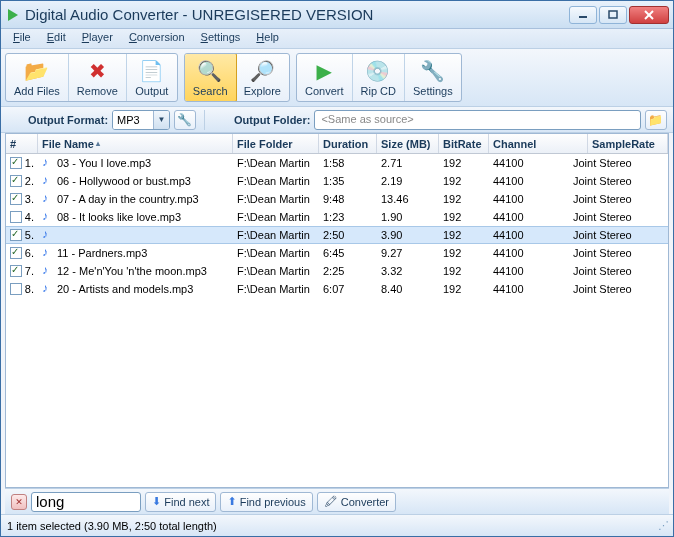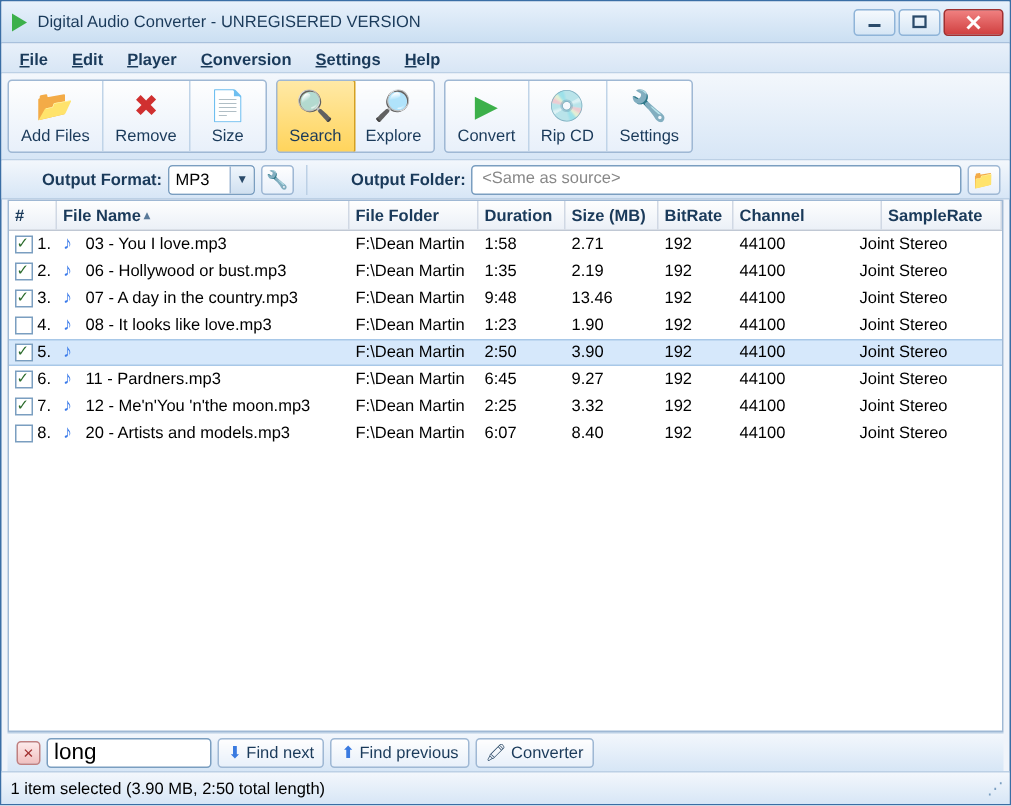--- a/index.html
+++ b/index.html
@@ -1,27 +1,27 @@
 <!DOCTYPE html>
 <html><head>
 <meta charset="utf-8">
 <style>
 * { box-sizing: border-box; margin: 0; padding: 0; }
 body { font-family: Tahoma, Arial, sans-serif; font-size: 11px; background: #fff; overflow: hidden; }
 .window { width: 674px; height: 537px; border: 1px solid #3a6ea5; background: #f0f4fa; display: flex; flex-direction: column; }
 .titlebar { height: 28px; background: linear-gradient(#e8f1fb, #cbdff2); display: flex; align-items: center; padding: 0 4px; border-bottom: 1px solid #a8c0dc; }
 .titlebar .app-icon { width: 16px; height: 16px; margin-right: 4px; position: relative; }
 .titlebar .app-icon::before { content: ''; position: absolute; width: 0; height: 0; border-left: 10px solid #3cb04a; border-top: 6px solid transparent; border-bottom: 6px solid transparent; left: 3px; top: 2px; }
-.titlebar .title-text { flex: 1; color: #1a3a5a; font-size: 11px; }
+.titlebar .title-text { flex: 1; color: #1a3a5a; font-size: 15px; }
 .winbtns { display: flex; gap: 2px; }
 .winbtn { width: 28px; height: 18px; border: 1px solid #8fb4d8; border-radius: 3px; background: linear-gradient(#f5f9fd, #d6e6f5); display: flex; align-items: center; justify-content: center; font-size: 10px; color: #2a4a6a; cursor: pointer; }
 .winbtn.close { background: linear-gradient(#f08080, #d04040); color: #fff; border-color: #a03030; width: 40px; }
 .winbtn svg { width: 12px; height: 10px; }
 .menubar { height: 20px; display: flex; align-items: stretch; padding: 0 4px; background: linear-gradient(#e8f0fa, #d8e6f5); border-bottom: 1px solid #bcd0e5; }
-.menu-item { padding: 2px 8px; color: #1a3a5a; cursor: pointer; display: flex; align-items: flex-end; font-weight: bold; }
+.menu-item { padding: 2px 8px; color: #1a3a5a; cursor: pointer; display: flex; align-items: flex-start; }
 .menu-item .ul { text-decoration: underline; }
 .toolbar { height: 58px; background: linear-gradient(#f3f7fc, #d7e6f6); border-bottom: 1px solid #bcd0e5; display: flex; padding: 4px; gap: 0; }
 .toolbar-group { display: flex; border: 1px solid #9fb8d4; border-radius: 3px; background: linear-gradient(#fefefe, #e8f0fa); overflow: hidden; margin-right: 6px; }
 .tbtn { display: flex; flex-direction: column; align-items: center; justify-content: center; padding: 2px 8px; min-width: 50px; border-right: 1px solid #c0d4e8; cursor: pointer; color: #1a3a5a; }
 .tbtn:last-child { border-right: none; }
 .tbtn.highlight { background: linear-gradient(#ffe9a6, #ffd45c); border: 1px solid #d4a020; border-radius: 2px; margin: -1px; }
 .tbtn .ticon { width: 24px; height: 24px; margin-bottom: 2px; display: flex; align-items: center; justify-content: center; font-size: 20px; }
 .fmtbar { height: 26px; display: flex; align-items: center; padding: 2px 6px; background: linear-gradient(#f3f7fc, #d7e6f6); border-bottom: 1px solid #bcd0e5; gap: 4px; }
 .fmtbar label { font-weight: bold; color: #1a3a5a; margin-left: 21px; }
 .combo { display: flex; align-items: center; border: 1px solid #7a9ec0; background: #fff; height: 20px; border-radius: 3px; overflow: hidden; }
@@ -110,21 +110,21 @@
       <div class="tbtn">
           <span class="ticon">📂</span>
           <span>Add Files</span>
         </div>
       <div class="tbtn">
           <span class="ticon" style="color:#d03030">✖</span>
           <span>Remove</span>
         </div>
       <div class="tbtn">
           <span class="ticon">📄</span>
-          <span>Size</span>
+          <span>Output</span>
         </div>
     </div>
     <div class="toolbar-group">
       <div class="tbtn highlight">
           <span class="ticon">🔍</span>
           <span>Search</span>
         </div>
       <div class="tbtn">
           <span class="ticon">🔎</span>
           <span>Explore</span>

